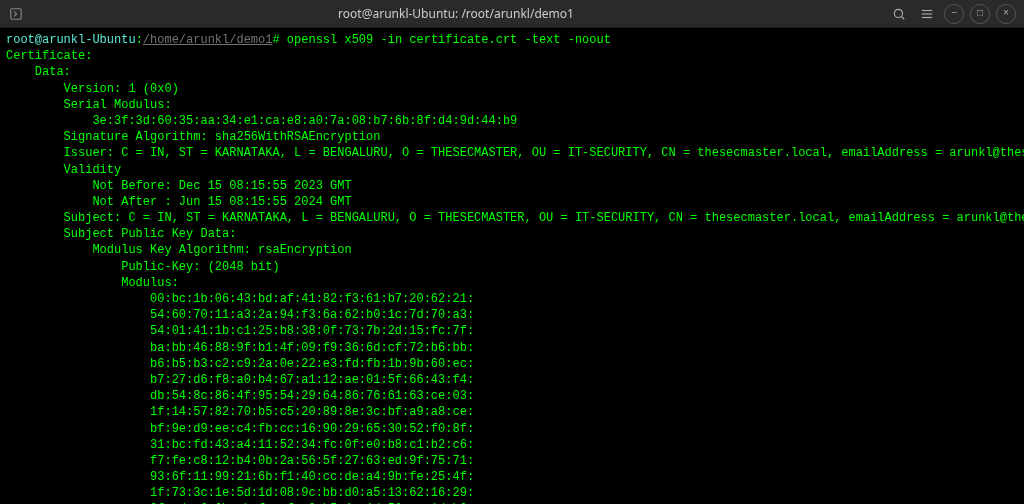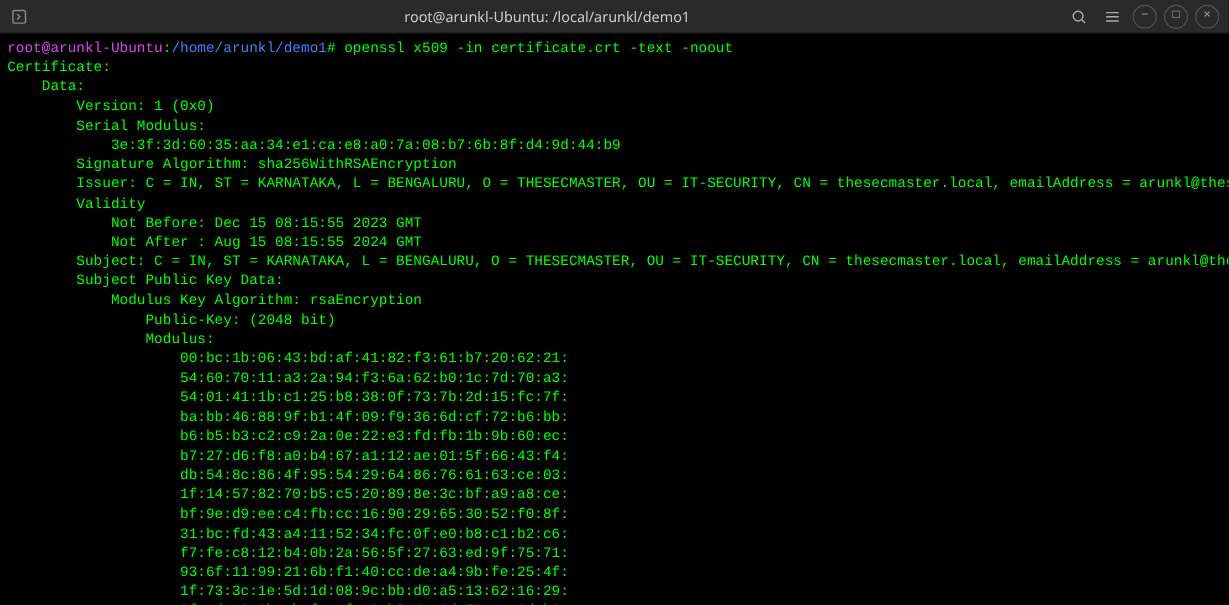--- a/index.html
+++ b/index.html
@@ -58,36 +58,36 @@
       font-size: 10px;
     }
     .terminal {
       padding: 4px 6px;
       background: #000;
       height: calc(100% - 28px);
       overflow: hidden;
       line-height: 1.35;
       white-space: pre;
     }
-    .prompt-user { color: #d946ef; }
-    .prompt-path { color: #3b82f6; }
+    .prompt-user { color: #5eead4; }
+    .prompt-path { color: #737373; text-decoration: underline; }
     .cmd { color: #00ff00; margin-top: 40px; }
     .out { color: #00ff00; }
   </style>
 </head>
 <body>
 
 <div class="titlebar">
   <div class="app-icon">
     <svg width="14" height="14" viewBox="0 0 24 24" fill="none" stroke="currentColor" stroke-width="2">
         <rect x="3" y="3" width="18" height="18" rx="2"></rect>
         <path d="M9 8l4 4-4 4"></path>
       </svg>
   </div>
-  <div class="title-text">root@arunkl-Ubuntu: /local/arunkl/demo1</div>
+  <div class="title-text">root@arunkl-Ubuntu: /root/arunkl/demo1</div>
   <div class="titlebar-right">
     <div class="title-btn">
       <svg width="14" height="14" viewBox="0 0 24 24" fill="none" stroke="currentColor" stroke-width="2">
           <circle cx="11" cy="11" r="7"></circle>
           <path d="M21 21l-4.3-4.3"></path>
         </svg>
     </div>
     <div class="title-btn">
       <svg width="14" height="14" viewBox="0 0 24 24" fill="none" stroke="currentColor" stroke-width="2">
           <line x1="3" y1="6" x2="21" y2="6"></line>
@@ -104,21 +104,21 @@
 <div class="terminal"><span class="prompt-user">root@arunkl-Ubuntu</span><span class="out">:</span><span class="prompt-path">/home/arunkl/demo1</span><span class="out">#</span> <span class="cmd">openssl x509 -in certificate.crt -text -noout</span>
 <span class="out">Certificate:</span>
 <span class="out">    Data:</span>
 <span class="out">        Version: 1 (0x0)</span>
 <span class="out">        Serial Modulus:</span>
 <span class="out">            3e:3f:3d:60:35:aa:34:e1:ca:e8:a0:7a:08:b7:6b:8f:d4:9d:44:b9</span>
 <span class="out">        Signature Algorithm: sha256WithRSAEncryption</span>
 <span class="out">        Issuer: C = IN, ST = KARNATAKA, L = BENGALURU, O = THESECMASTER, OU = IT-SECURITY, CN = thesecmaster.local, emailAddress = arunkl@thesecmaster.local</span>
 <span class="out">        Validity</span>
 <span class="out">            Not Before: Dec 15 08:15:55 2023 GMT</span>
-<span class="out">            Not After : Aug 15 08:15:55 2024 GMT</span>
+<span class="out">            Not After : Jun 15 08:15:55 2024 GMT</span>
 <span class="out">        Subject: C = IN, ST = KARNATAKA, L = BENGALURU, O = THESECMASTER, OU = IT-SECURITY, CN = thesecmaster.local, emailAddress = arunkl@thesecmaster.local</span>
 <span class="out">        Subject Public Key Data:</span>
 <span class="out">            Modulus Key Algorithm: rsaEncryption</span>
 <span class="out">                Public-Key: (2048 bit)</span>
 <span class="out">                Modulus:</span>
 <span class="out">                    00:bc:1b:06:43:bd:af:41:82:f3:61:b7:20:62:21:</span>
 <span class="out">                    54:60:70:11:a3:2a:94:f3:6a:62:b0:1c:7d:70:a3:</span>
 <span class="out">                    54:01:41:1b:c1:25:b8:38:0f:73:7b:2d:15:fc:7f:</span>
 <span class="out">                    ba:bb:46:88:9f:b1:4f:09:f9:36:6d:cf:72:b6:bb:</span>
 <span class="out">                    b6:b5:b3:c2:c9:2a:0e:22:e3:fd:fb:1b:9b:60:ec:</span>

